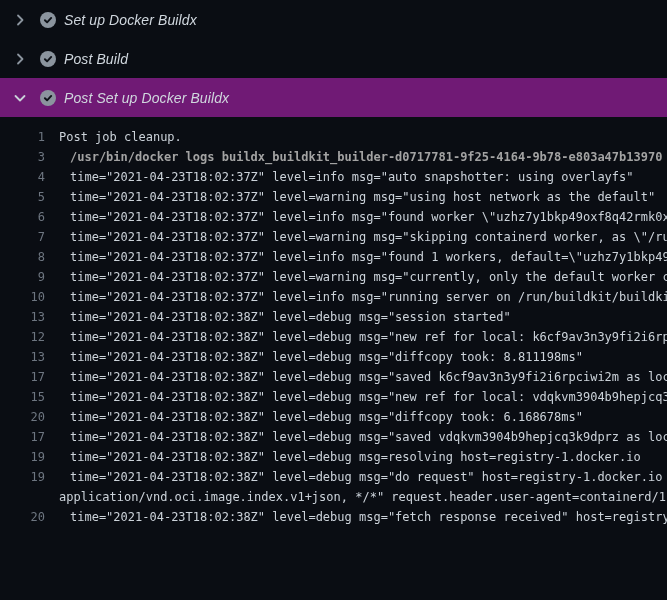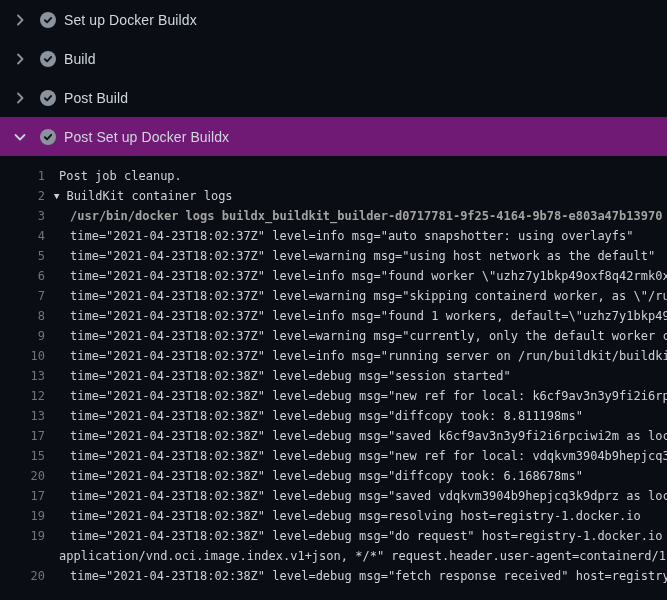--- a/index.html
+++ b/index.html
@@ -5,21 +5,21 @@
   * { box-sizing: border-box; }
   html, body { margin: 0; padding: 0; }
   body {
     width: 667px; height: 600px; overflow: hidden;
     background: #0a0d13;
     font-family: "Liberation Sans", sans-serif;
   }
   .steps-list { width: 100%; }
   .step {
     height: 39px; display: flex; align-items: center;
-    padding: 0 12px; cursor: pointer;
+    padding: 0 12px; cursor: pointer; font-style: italic;
   }
   .step.expanded { background: #701a75; }
   .icon-box { width: 16px; height: 16px; flex: 0 0 16px; display: flex; align-items: center; justify-content: center; }
   .chev { margin-right: 12px; }
   .check { margin-right: 8px; }
   .step-title { font-size: 14px; color: #d0d7de; letter-spacing: .1px; }
   .log-area {
     padding-top: 10px;
     font-family: "DejaVu Sans Mono", "Liberation Mono", monospace;
     font-size: 12px; line-height: 20px;
@@ -59,54 +59,39 @@
         <svg width="16" height="16" viewBox="0 0 16 16" fill="none">
           <path d="M6 3.5 L10.5 8 L6 12.5" stroke="#8b949e" stroke-width="1.8" stroke-linecap="round" stroke-linejoin="round"></path>
         </svg>
       </span>
       <span class="icon-box check">
         <svg width="16" height="16" viewBox="0 0 16 16">
           <circle cx="8" cy="8" r="8" fill="#8b949e"></circle>
           <path d="M4.9 8.2 L7.1 10.3 L11.2 5.9" stroke="#0d1117" stroke-width="1.9" fill="none" stroke-linecap="round" stroke-linejoin="round"></path>
         </svg>
       </span>
-      <span class="step-title">Build</span>
-    </div>
-    <div class="step">
-      <span class="icon-box chev">
-        <svg width="16" height="16" viewBox="0 0 16 16" fill="none">
-          <path d="M6 3.5 L10.5 8 L6 12.5" stroke="#8b949e" stroke-width="1.8" stroke-linecap="round" stroke-linejoin="round"></path>
-        </svg>
-      </span>
-      <span class="icon-box check">
-        <svg width="16" height="16" viewBox="0 0 16 16">
-          <circle cx="8" cy="8" r="8" fill="#8b949e"></circle>
-          <path d="M4.9 8.2 L7.1 10.3 L11.2 5.9" stroke="#0d1117" stroke-width="1.9" fill="none" stroke-linecap="round" stroke-linejoin="round"></path>
-        </svg>
-      </span>
       <span class="step-title">Post Build</span>
     </div>
     <div class="step expanded">
       <span class="icon-box chev">
         <svg width="16" height="16" viewBox="0 0 16 16" fill="none">
           <path d="M3.5 6 L8 10.5 L12.5 6" stroke="#c9d1d9" stroke-width="1.8" stroke-linecap="round" stroke-linejoin="round"></path>
         </svg>
       </span>
       <span class="icon-box check">
         <svg width="16" height="16" viewBox="0 0 16 16">
           <circle cx="8" cy="8" r="8" fill="#8b949e"></circle>
           <path d="M4.9 8.2 L7.1 10.3 L11.2 5.9" stroke="#0d1117" stroke-width="1.9" fill="none" stroke-linecap="round" stroke-linejoin="round"></path>
         </svg>
       </span>
       <span class="step-title">Post Set up Docker Buildx</span>
     </div>
   </div>
 <div class="log-area">
     <div class="log-row row-plain"><span class="ln">1</span><span class="txt">Post job cleanup.</span></div>
-    <div class="log-row row-group"><span class="ln">2</span><span class="txt"><span class="tri">▼</span><span>BuildKit container logs</span></span></div>
     <div class="log-row row-command"><span class="ln">3</span><span class="txt">/usr/bin/docker logs buildx_buildkit_builder-d0717781-9f25-4164-9b78-e803a47b13970</span></div>
     <div class="log-row row-log"><span class="ln">4</span><span class="txt">time="2021-04-23T18:02:37Z" level=info msg="auto snapshotter: using overlayfs"</span></div>
     <div class="log-row row-log"><span class="ln">5</span><span class="txt">time="2021-04-23T18:02:37Z" level=warning msg="using host network as the default"</span></div>
     <div class="log-row row-log"><span class="ln">6</span><span class="txt">time="2021-04-23T18:02:37Z" level=info msg="found worker \"uzhz7y1bkp49oxf8q42rmk0xj</span></div>
     <div class="log-row row-log"><span class="ln">7</span><span class="txt">time="2021-04-23T18:02:37Z" level=warning msg="skipping containerd worker, as \"/run</span></div>
     <div class="log-row row-log"><span class="ln">8</span><span class="txt">time="2021-04-23T18:02:37Z" level=info msg="found 1 workers, default=\"uzhz7y1bkp49o</span></div>
     <div class="log-row row-log"><span class="ln">9</span><span class="txt">time="2021-04-23T18:02:37Z" level=warning msg="currently, only the default worker ca</span></div>
     <div class="log-row row-log"><span class="ln">10</span><span class="txt">time="2021-04-23T18:02:37Z" level=info msg="running server on /run/buildkit/buildkit</span></div>
     <div class="log-row row-log"><span class="ln">13</span><span class="txt">time="2021-04-23T18:02:38Z" level=debug msg="session started"</span></div>
     <div class="log-row row-log"><span class="ln">12</span><span class="txt">time="2021-04-23T18:02:38Z" level=debug msg="new ref for local: k6cf9av3n3y9fi2i6rpc</span></div>

